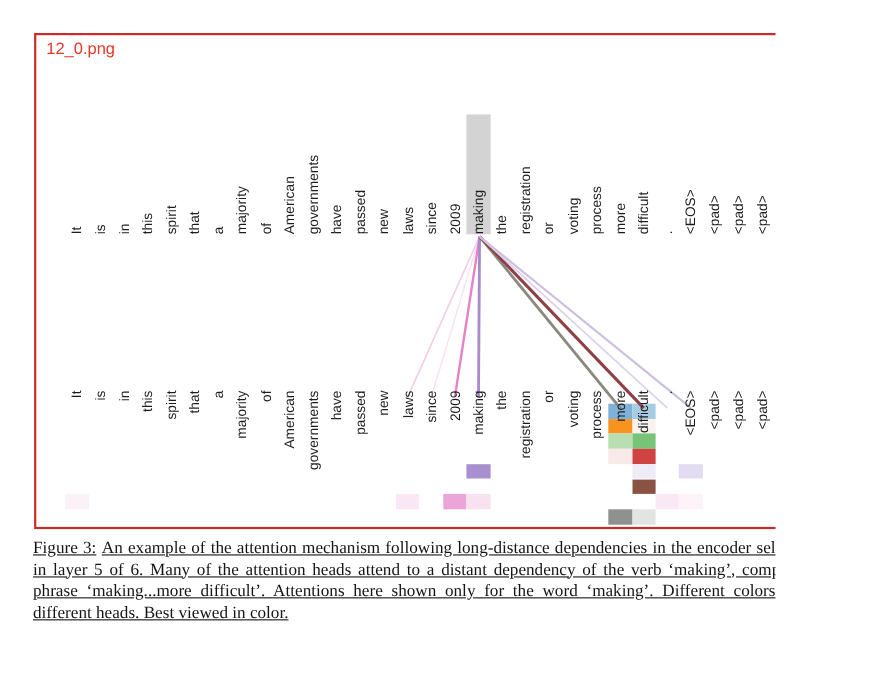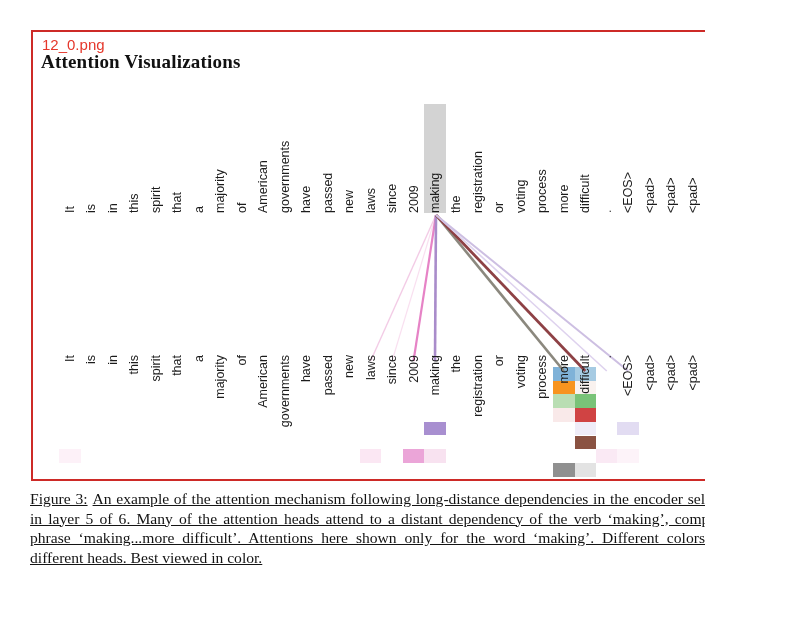--- a/index.html
+++ b/index.html
@@ -35,21 +35,20 @@
   }
   #caption-label{margin-right:5px;}
 </style>
 </head>
 <body>
 
 <div id="canvas">
 
   <div id="figure-box">
     <div id="file-label">12_0.png</div>
-    <div id="figure-title">Attention Visualizations</div>
     <div id="attention-figure">
         <div id="query-highlight" style="left: 390.99px; top: 72px; width: 22px; height: 109px; background: rgb(211, 211, 211);"></div>
         <div class="att-cell" style="left: 520.06px; top: 335px; width: 21.5px; height: 13.7px; background: rgb(127, 178, 216);"></div>
         <div class="att-cell" style="left: 541.53px; top: 335px; width: 21.5px; height: 13.7px; background: rgb(166, 203, 227);"></div>
         <div class="att-cell" style="left: 520.06px; top: 348.7px; width: 21.5px; height: 13.7px; background: rgb(247, 148, 31);"></div>
         <div class="att-cell" style="left: 541.53px; top: 348.7px; width: 21.5px; height: 13.7px; background: rgb(249, 242, 239);"></div>
         <div class="att-cell" style="left: 520.06px; top: 362.4px; width: 21.5px; height: 13.7px; background: rgb(185, 222, 179);"></div>
         <div class="att-cell" style="left: 541.53px; top: 362.4px; width: 21.5px; height: 13.7px; background: rgb(121, 195, 120);"></div>
         <div class="att-cell" style="left: 520.06px; top: 376.1px; width: 21.5px; height: 13.7px; background: rgb(249, 233, 233);"></div>
         <div class="att-cell" style="left: 541.53px; top: 376.1px; width: 21.5px; height: 13.7px; background: rgb(208, 67, 67);"></div>

